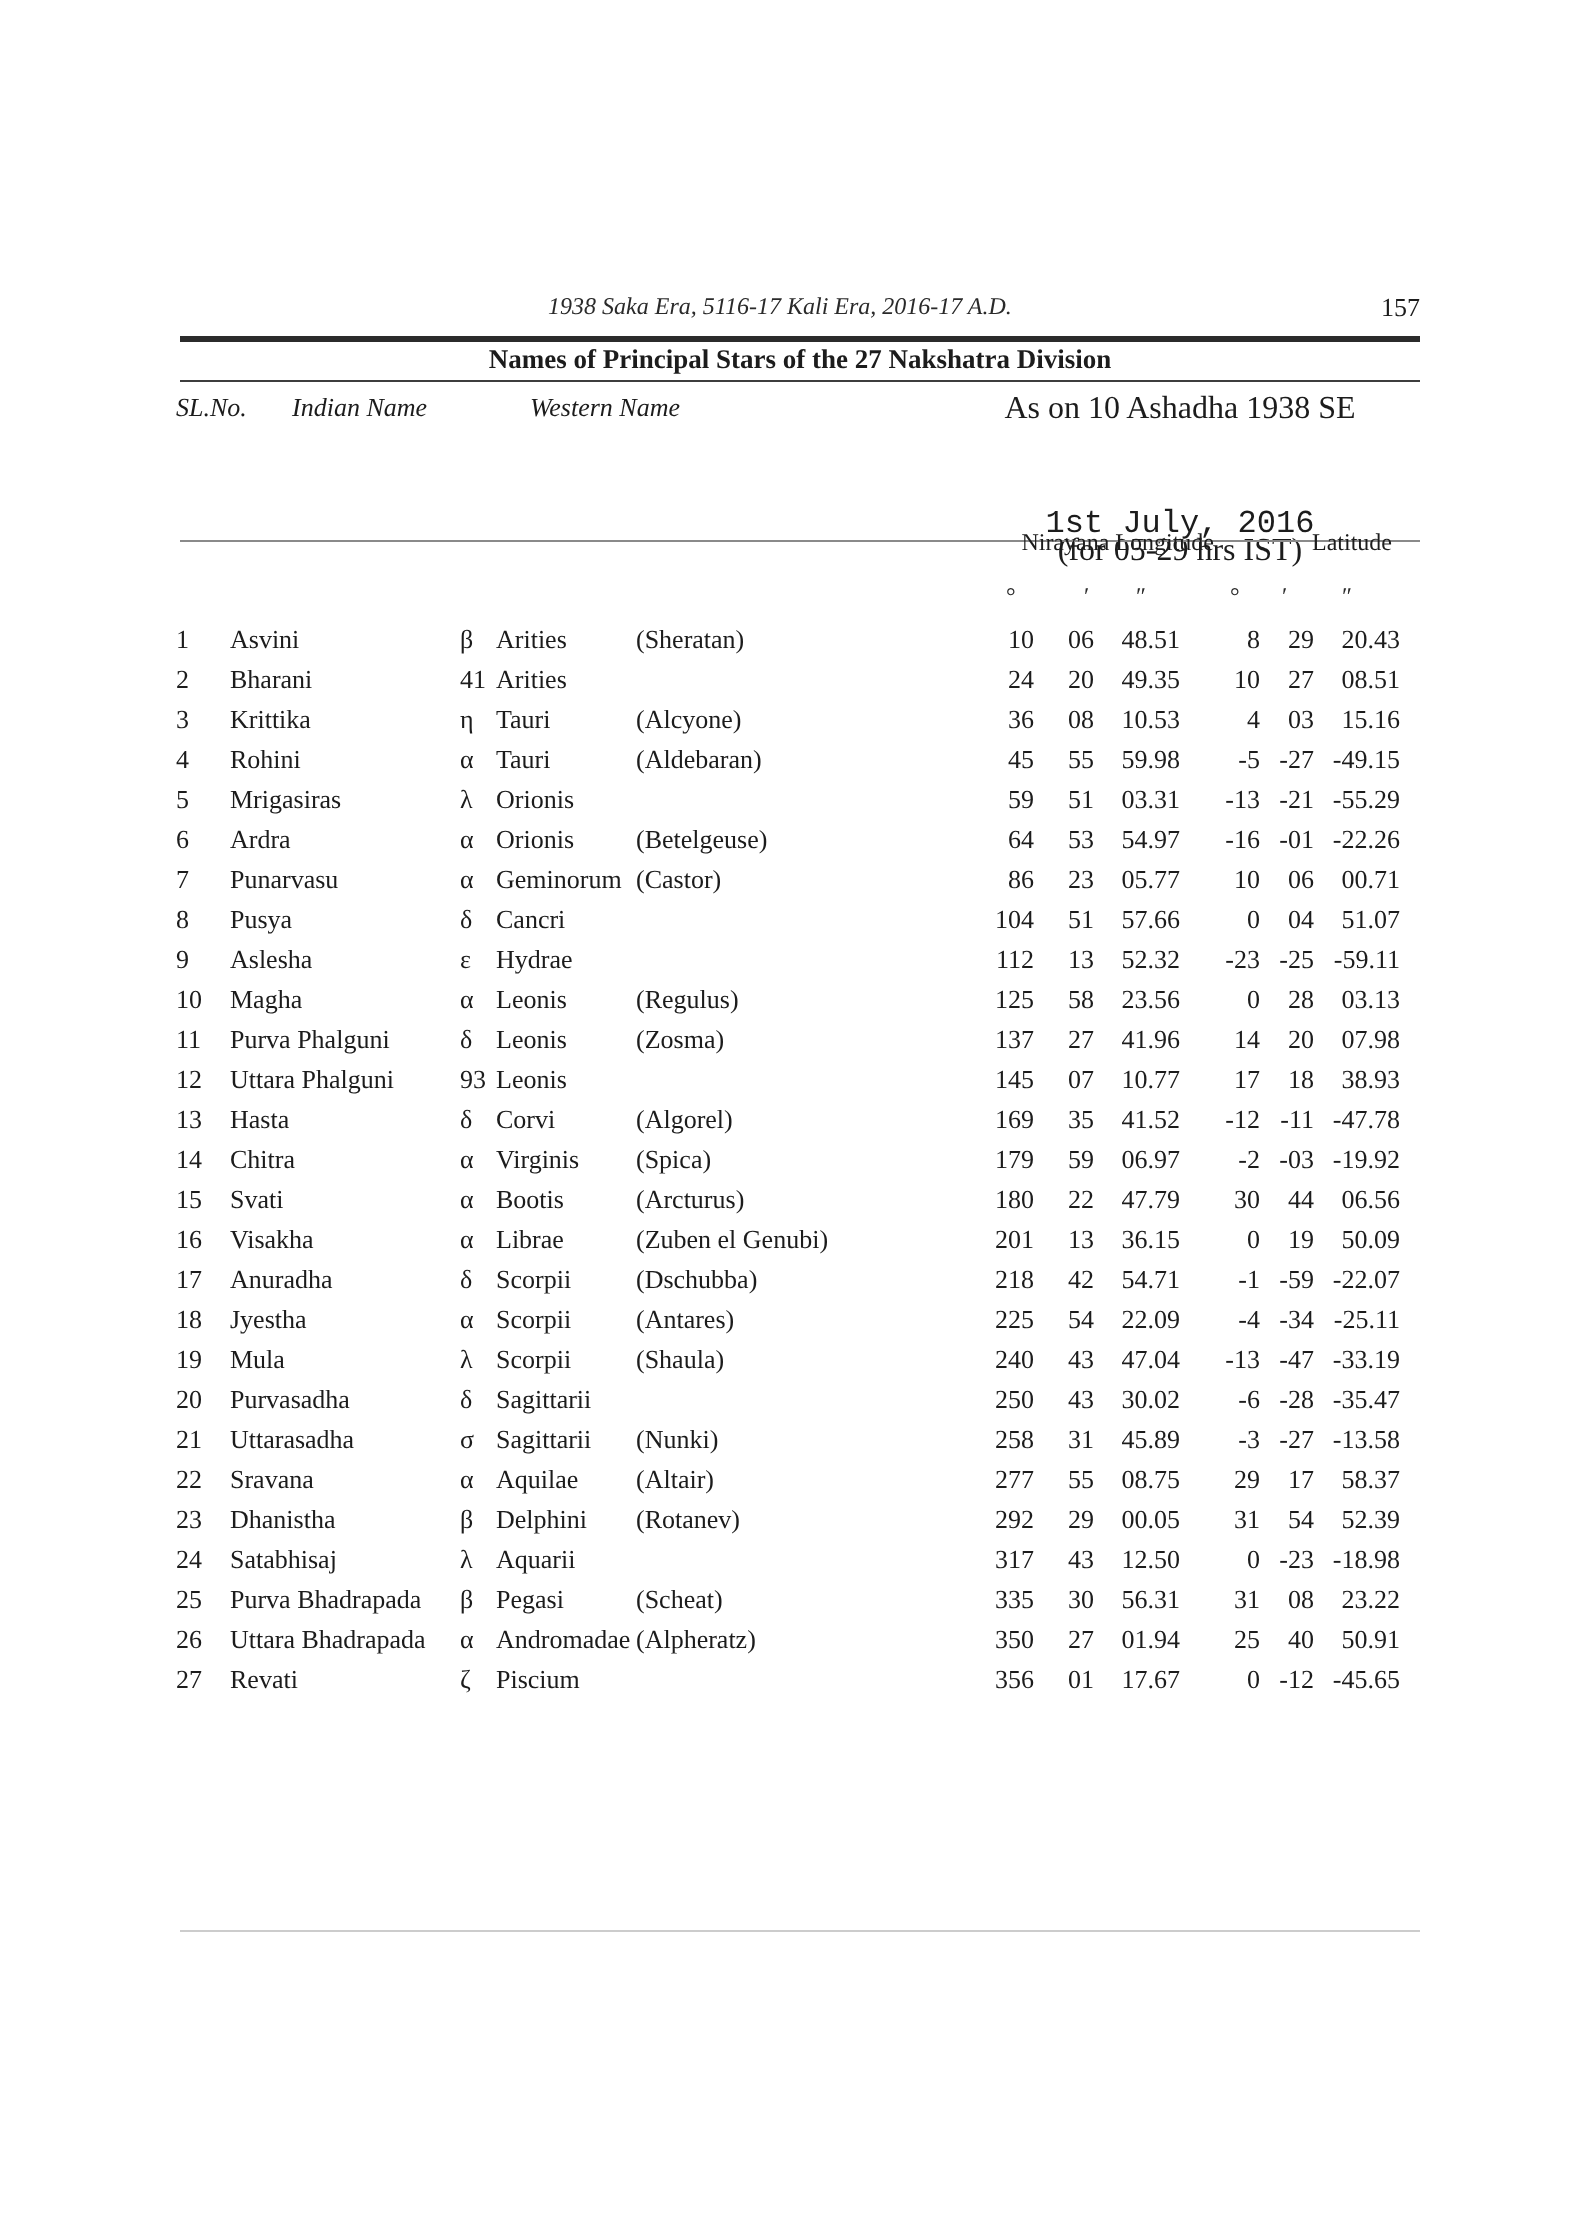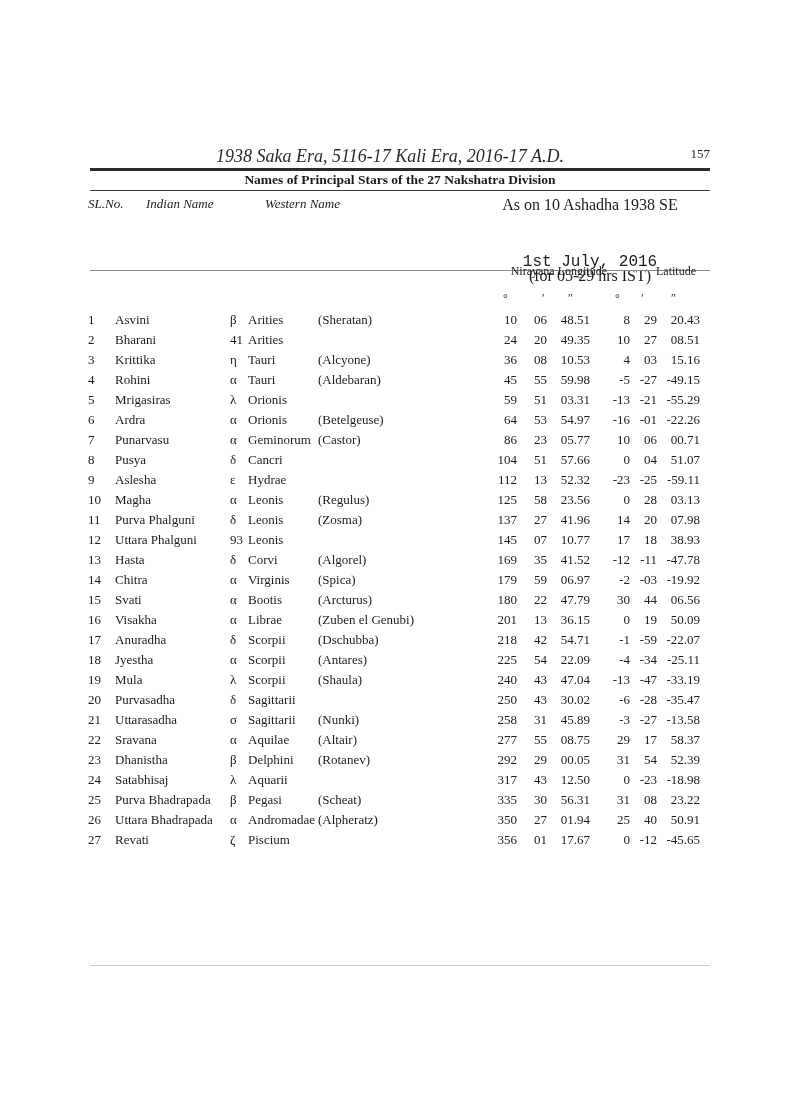--- a/index.html
+++ b/index.html
@@ -5,21 +5,21 @@
   html,body { margin:0; padding:0; background:#ffffff; }
   .page {
     position:relative; width:791px; height:1119px; background:#ffffff;
     font-family:"Liberation Serif","DejaVu Serif",serif;
     color:#1c1c1c; overflow:hidden;
   }
   .abs { position:absolute; white-space:nowrap; }
 
   .running-header {
     left:90px; top:146px; width:600px; text-align:center;
-    font-style:italic; font-size:18px; color:#2a2a2a;
+    font-style:italic; font-size:12px; color:#2a2a2a;
   }
   .page-number { left:600px; top:146px; width:110px; text-align:right; font-size:13px; }
 
   .rule { position:absolute; left:90px; width:620px; }
   .rule-thick  { top:168px; height:3px; background:#2b2b2b; }
   .rule-medium { top:190px; height:1px; background:#3d3d3d; }
   .rule-light  { top:270px; height:1px; background:#8a8a8a; }
   .rule-footer { top:965px; height:1px; background:#cccccc; }
 
   .doc-title {

